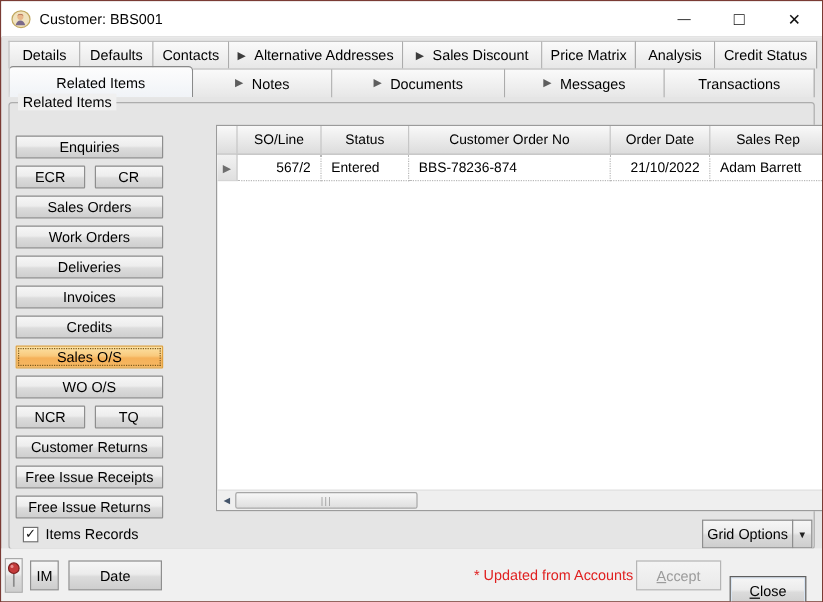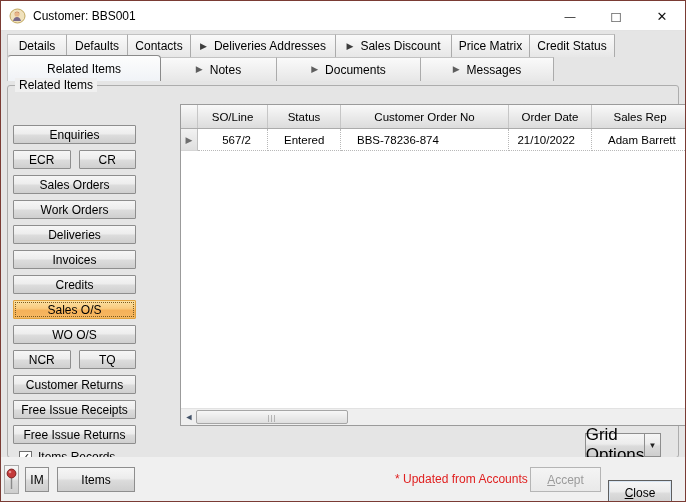--- a/index.html
+++ b/index.html
@@ -34,61 +34,61 @@
     border:1px solid #8A8A8A;border-bottom:none;
     border-radius:4px 4px 0 0;
     margin-top:-2px;height:26px;z-index:2;
   }
   
   .groupbox{position:absolute;left:6px;top:84px;width:672px;height:373px;
     border:1px solid #ADADAD;border-radius:3px;}
   .groupbox-label{position:absolute;left:14px;top:77px;background:#F0F0F0;
     padding:0 4px;z-index:3;font-size:12px;}
   
-  .sidebar{position:absolute;left:12px;top:112px;width:123px;margin-top:12px;}
+  .sidebar{position:absolute;left:12px;top:112px;width:123px;}
   .btnrow{height:19px;margin-bottom:6px;display:flex;gap:8px;}
   .sbtn{flex:1;display:flex;align-items:center;justify-content:center;
     border:1px solid #8E8E8E;border-radius:1px;
     background:linear-gradient(#F6F6F6,#EDEDED 45%,#DCDCDC 55%,#CFCFCF);
     font-size:12px;white-space:nowrap;overflow:hidden;cursor:default;}
   .sbtn.active{
     background:linear-gradient(#FCE2A4,#F9C97C 45%,#F5B159 55%,#F6B863);
     border:1px solid #E0A23F;outline:1px dotted #7A5A1E;outline-offset:-3px;align-items:center;}
   .checkrow{margin-top:3px;display:flex;align-items:center;gap:6px;padding-left:6px;}
   .checkbox{width:13px;height:13px;background:#fff;border:1px solid #707070;
     display:flex;align-items:center;justify-content:center;font-size:11px;line-height:1;color:#111;}
   
   .grid{position:absolute;left:143px;top:103px;width:521px;height:322px;
     background:#fff;border:1px solid #9B9B9B;overflow:hidden;margin-left:36px;}
   .grid-header{display:flex;height:24px;
     background:linear-gradient(#F9F9F9,#DCDCDC);border-bottom:1px solid #ABABAB;}
   .gh-cell{display:flex;align-items:center;justify-content:center;
     border-right:1px solid #C6C6C6;font-size:11.5px;white-space:nowrap;overflow:hidden;flex:none;}
   .grid-row{display:flex;height:22px;background:#fff;}
   .gr-cell{display:flex;align-items:center;font-size:11.5px;white-space:nowrap;overflow:hidden;
-    border-right:1px dotted #B8B8B8;border-bottom:1px dotted #B8B8B8;padding:0 16px;flex:none;}
+    border-right:1px dotted #B8B8B8;border-bottom:1px dotted #B8B8B8;padding:0 8px;flex:none;}
   .gr-cell.right{justify-content:flex-end;}
   .sel-cell{flex:none;width:17px;display:flex;align-items:center;justify-content:center;
     background:linear-gradient(#F2F2F2,#DFDFDF);border-right:1px solid #C0C0C0;
     border-bottom:1px solid #D5D5D5;color:#6E6E6E;font-size:9px;}
   .gh-sel{width:17px;border-right:1px solid #C6C6C6;flex:none;}
   .hscroll{position:absolute;left:0;right:0;bottom:0;height:17px;background:#EFEFEF;
     border-top:1px solid #E2E2E2;}
   .scroll-arrow{position:absolute;top:0;width:14px;height:16px;display:flex;align-items:center;
     justify-content:center;color:#44546A;font-size:9px;cursor:default;}
   .scroll-thumb{position:absolute;left:15px;top:1px;width:152px;height:14px;
     border:1px solid #A6A6A6;border-radius:2px;
     background:linear-gradient(#F7F7F7,#DFDFDF);
     display:flex;align-items:center;justify-content:center;color:#9A9A9A;
     font-size:8px;letter-spacing:1px;}
   
   .grid-options{position:absolute;left:584px;top:432px;height:24px;display:flex;}
-  .go-main{width:60px;display:flex;align-items:center;justify-content:center;
+  .go-main{width:76px;display:flex;align-items:center;justify-content:center;
     border:1px solid #8E8E8E;background:linear-gradient(#F6F6F6,#ECECEC 45%,#DBDBDB 55%,#CECECE);
-    font-size:17px;}
+    font-size:12px;}
   .go-drop{width:17px;margin-left:-1px;display:flex;align-items:center;justify-content:center;
     border:1px solid #8E8E8E;background:linear-gradient(#F6F6F6,#ECECEC 45%,#DBDBDB 55%,#CECECE);
     font-size:8px;color:#222;}
   
   .footer{position:absolute;left:0;right:0;bottom:0;height:44px;background:#F0F0F0;}
   .fbtn{position:absolute;display:flex;align-items:center;justify-content:center;
     border:1px solid #8E8E8E;background:linear-gradient(#F6F6F6,#ECECEC 45%,#DBDBDB 55%,#CECECE);
     font-size:12px;cursor:default;}
   .pin-btn{left:3px;top:8px;width:15px;height:29px;border-color:#A9A9A9;}
   .im-btn{left:24px;top:10px;width:24px;height:25px;justify-content:center;}
@@ -134,28 +134,31 @@
         <span>Details</span>
       </div>
     <div class="tab" style="width:61px">
         <span>Defaults</span>
       </div>
     <div class="tab" style="width:63px">
         <span>Contacts</span>
       </div>
     <div class="tab" style="width:145px">
         <span class="arrow">▶</span>
-        <span>Deliveries Addresses</span>
+        <span>Alternative Addresses</span>
       </div>
     <div class="tab" style="width:116px">
         <span class="arrow">▶</span>
         <span>Sales Discount</span>
       </div>
     <div class="tab" style="width:78px">
         <span>Price Matrix</span>
+      </div>
+    <div class="tab" style="width:66px">
+        <span>Analysis</span>
       </div>
     <div class="tab" style="width:85px">
         <span>Credit Status</span>
       </div>
   </div>
 
   <div class="tabrow tabrow2">
     <div class="tab active" style="width:154px">
         <span>Related Items</span>
       </div>
@@ -163,20 +166,23 @@
         <span class="arrow">▶</span>
         <span>Notes</span>
       </div>
     <div class="tab" style="width:144px">
         <span class="arrow">▶</span>
         <span>Documents</span>
       </div>
     <div class="tab" style="width:133px">
         <span class="arrow">▶</span>
         <span>Messages</span>
+      </div>
+    <div class="tab" style="width:125px">
+        <span>Transactions</span>
       </div>
   </div>
 
   <span class="groupbox-label">Related Items</span>
   <div class="groupbox"></div>
 
   <div class="sidebar">
     <div class="btnrow">
         <div class="sbtn">
           <span>Enquiries</span>
@@ -316,21 +322,21 @@
           <line x1="5.5" y1="10" x2="5.5" y2="21" stroke="#8A8A8A" stroke-width="1.4"></line>
           <circle cx="5.5" cy="5.5" r="4.4" fill="#C43B3B" stroke="#7E1F1F" stroke-width="1"></circle>
           <circle cx="4" cy="4" r="1.3" fill="#E89090"></circle>
         </svg>
       </span>
     </div>
     <div class="fbtn im-btn">
         <span>IM</span>
       </div>
     <div class="fbtn menu-btn">
-        <span>Items</span>
+        <span>Date</span>
       </div>
     <span class="status-text">* Updated from Accounts</span>
     <div class="fbtn accept-btn">
         <span><span class="ukey">A</span><span>ccept</span></span>
       </div>
     <div class="fbtn close-btn">
         <span><span class="ukey">C</span><span>lose</span></span>
       </div>
   </div>
 

